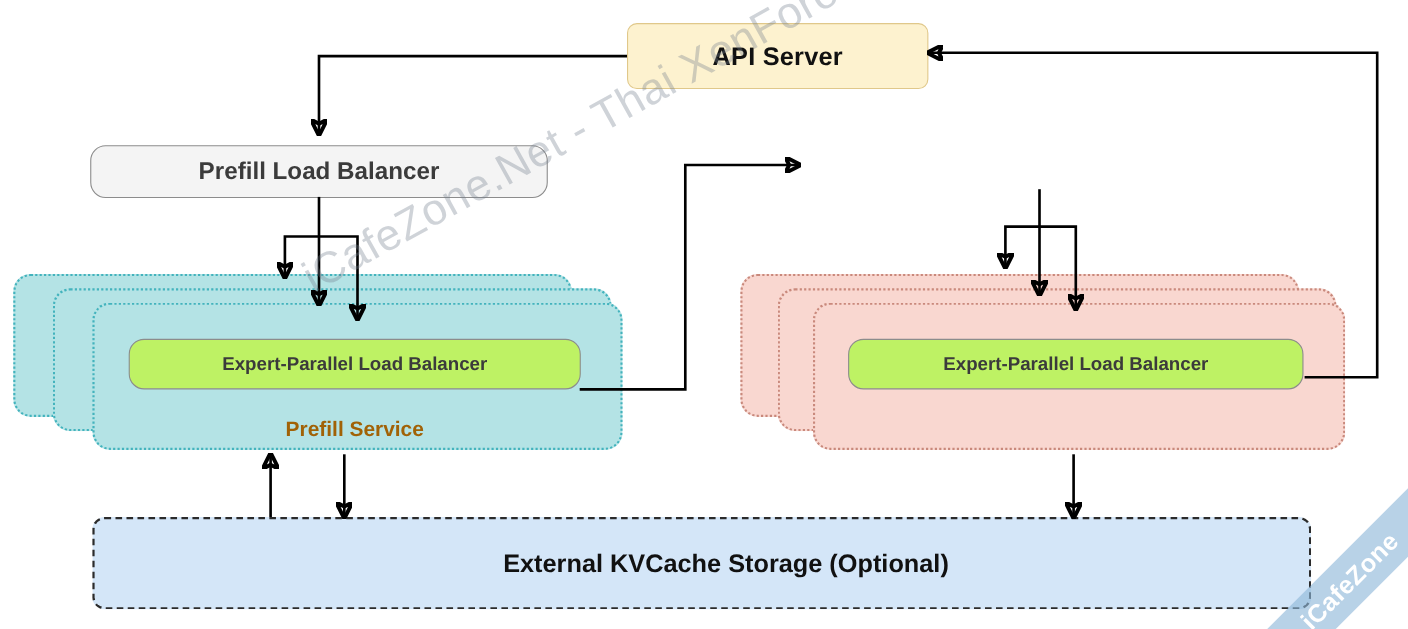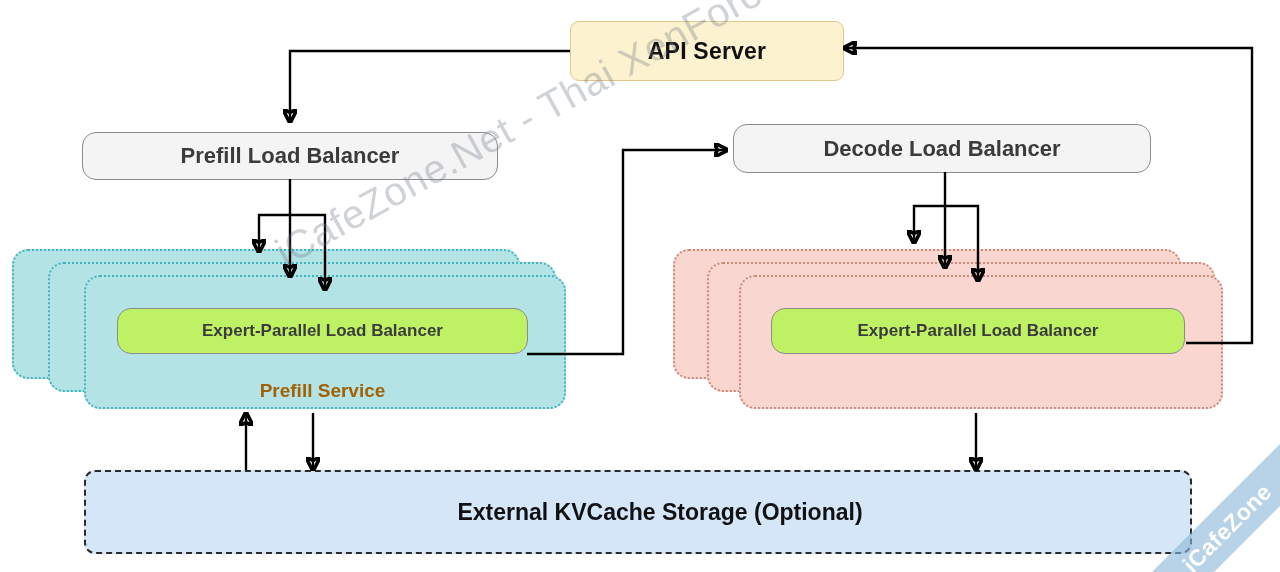--- a/index.html
+++ b/index.html
@@ -192,23 +192,20 @@
   </svg>
 
   <div class="node api-server" style="left:570px; top:21px; width:274px; height:60px;">
     <span>API Server</span>
   </div>
 
   <div class="node lb-box" style="left:82px; top:132px; width:416px; height:48px;">
     <span>Prefill Load Balancer</span>
   </div>
 
-  <div class="node lb-box" style="left:733px; top:124px; width:418px; height:49px;">
-    <span>Decode Load Balancer</span>
-  </div>
 
   <div class="node eplb-box" style="left:117px; top:308px; width:411px; height:46px;">
     <span>Expert-Parallel Load Balancer</span>
   </div>
   <div class="svc-label" style="left:117px; top:380px; width:411px;">Prefill Service</div>
 
   <div class="node eplb-box" style="left:771px; top:308px; width:414px; height:46px;">
     <span>Expert-Parallel Load Balancer</span>
   </div>
 

